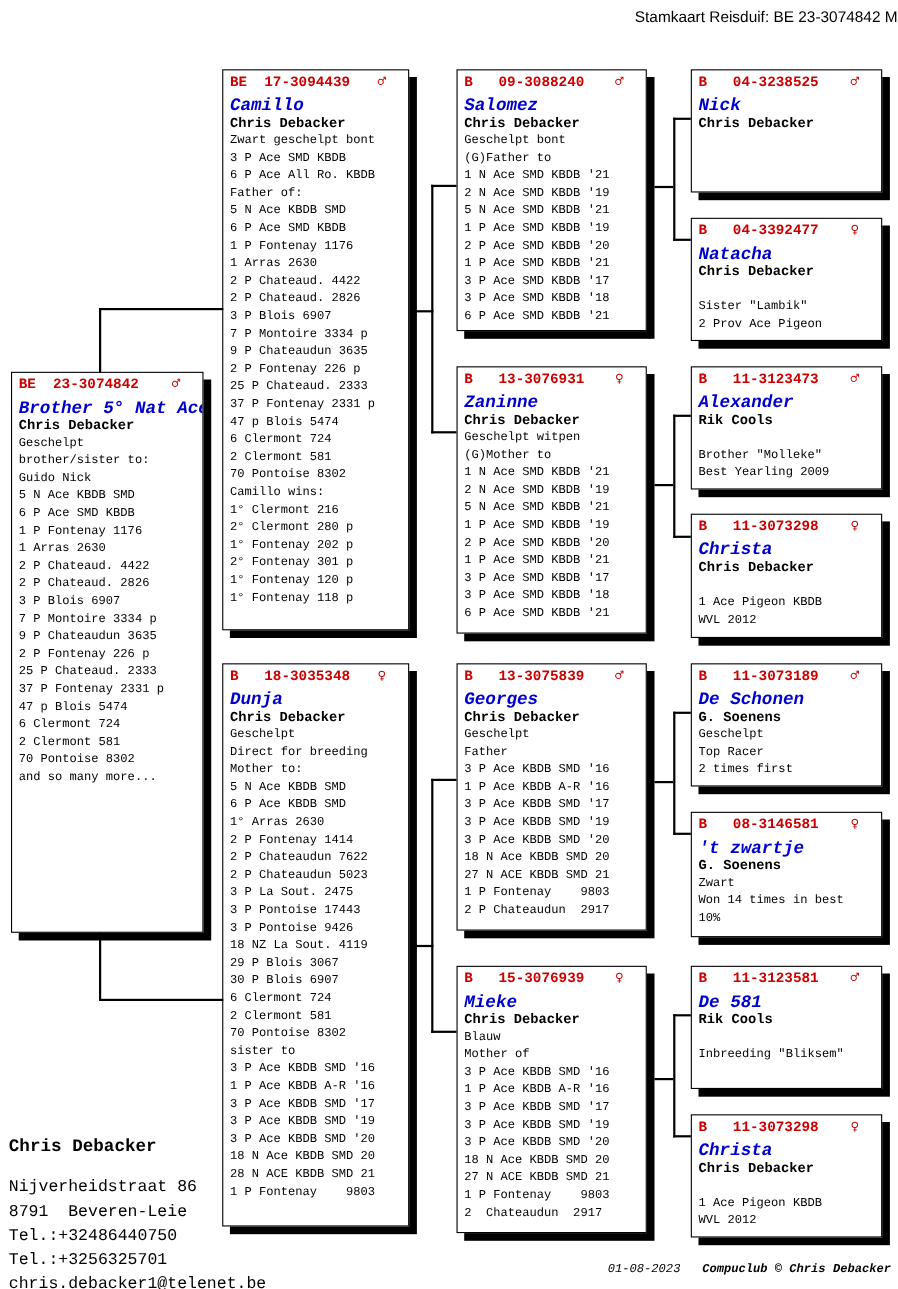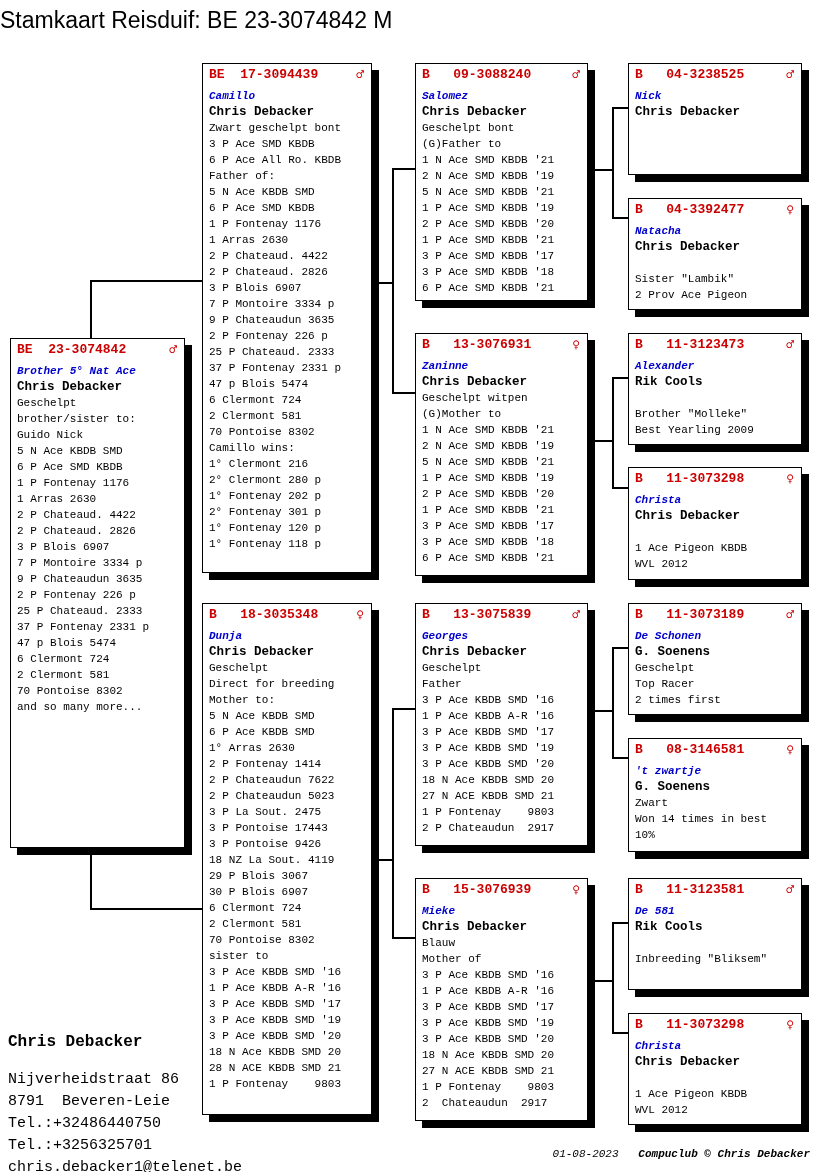--- a/index.html
+++ b/index.html
@@ -1,27 +1,27 @@
 <!DOCTYPE html>
 <html style="--red: #cc0000; --blue: #0000cd;"><head>
 <meta charset="utf-8">
 <style>
   html,body{margin:0;padding:0;background:#fff;}
   .page{position:relative;width:816px;height:1172px;background:#fff;overflow:hidden;
         font-family:"Liberation Mono","DejaVu Sans Mono",monospace;color:#000;}
-  .title{position:absolute;top:7px;left:0;width:100%;text-align:left;
-         font-family:"Liberation Sans","DejaVu Sans",sans-serif;font-size:23px;}
+  .title{position:absolute;top:7px;left:0;width:100%;text-align:right;
+         font-family:"Liberation Sans","DejaVu Sans",sans-serif;font-size:14px;}
   .pbox{position:absolute;background:#fff;border:1.5px solid #000;
         box-shadow:7px 7px 0 #000;box-sizing:border-box;overflow:hidden;}
   .hdr{display:flex;justify-content:space-between;align-items:flex-start;
-       padding:3px 7px 0 6px;font-size:13px;font-weight:bold;
+       padding:3px 20px 0 6px;font-size:13px;font-weight:bold;
        color:var(--red,#cc0000);white-space:pre;height:17px;line-height:15px;}
   .sex{font-family:"DejaVu Sans Mono","DejaVu Sans",monospace;font-size:13px;}
   .pname{color:var(--blue,#0000cd);font-weight:bold;font-style:italic;
-         font-size:11px;line-height:16px;padding:4px 0 0 6px;white-space:pre;}
+         font-size:16px;line-height:16px;padding:4px 0 0 6px;white-space:pre;}
   .owner{font-weight:bold;font-size:12.5px;line-height:16px;padding-left:6px;white-space:pre;}
   .plines{font-size:11px;line-height:16px;padding-left:6px;white-space:pre;}
   .cline{position:absolute;background:#000;}
   .contact{position:absolute;left:8px;top:1031px;}
   .contact-name{font-size:16px;font-weight:bold;line-height:22px;}
   .contact-lines{font-size:15px;line-height:22px;white-space:pre;margin-top:16px;}
   .footer{position:absolute;right:6px;top:1136px;font-size:11px;font-style:italic;white-space:pre;}
   .fcredit{font-weight:bold;}
 </style>
 </head>

